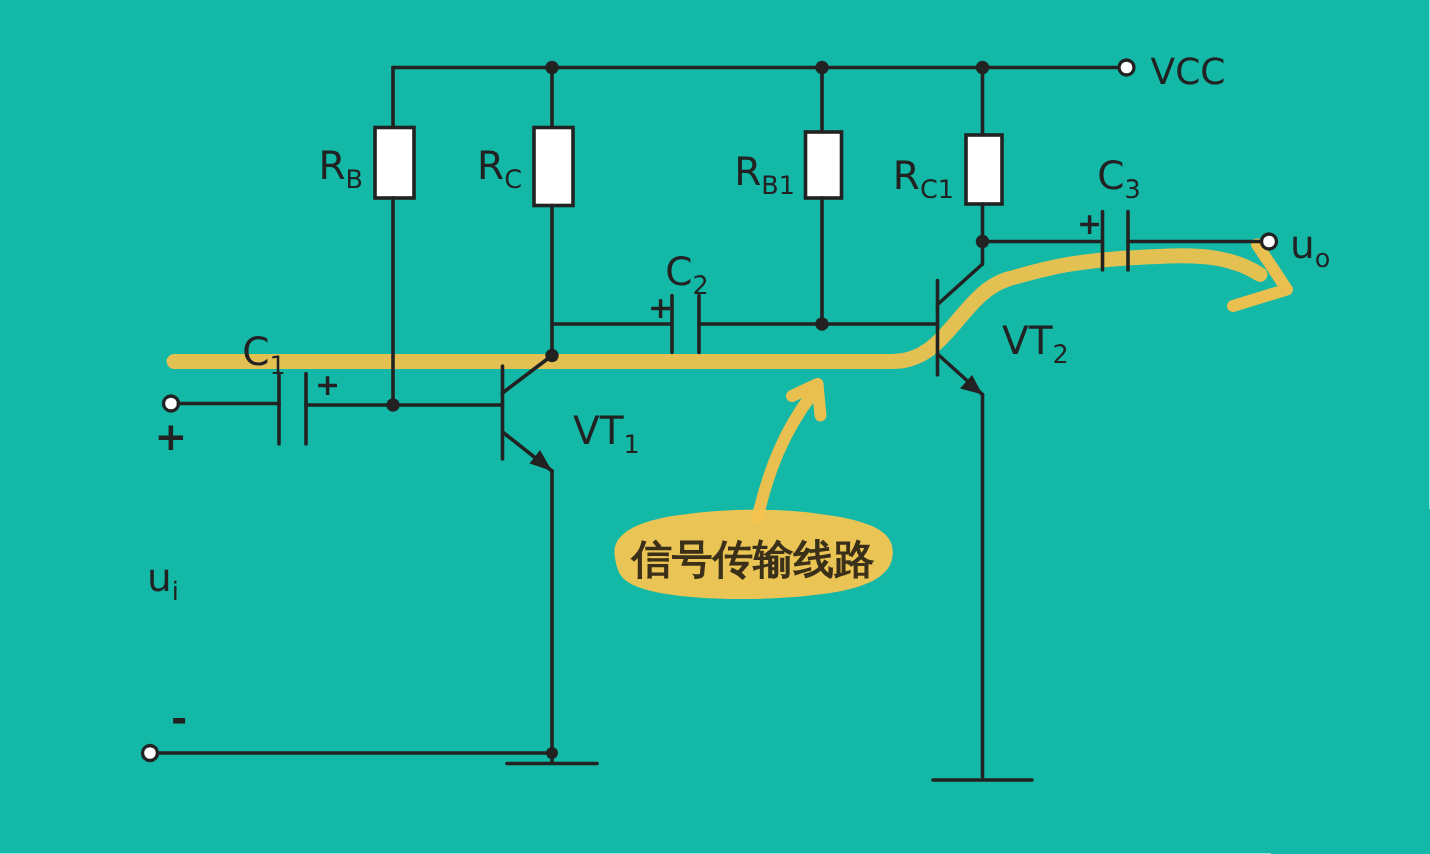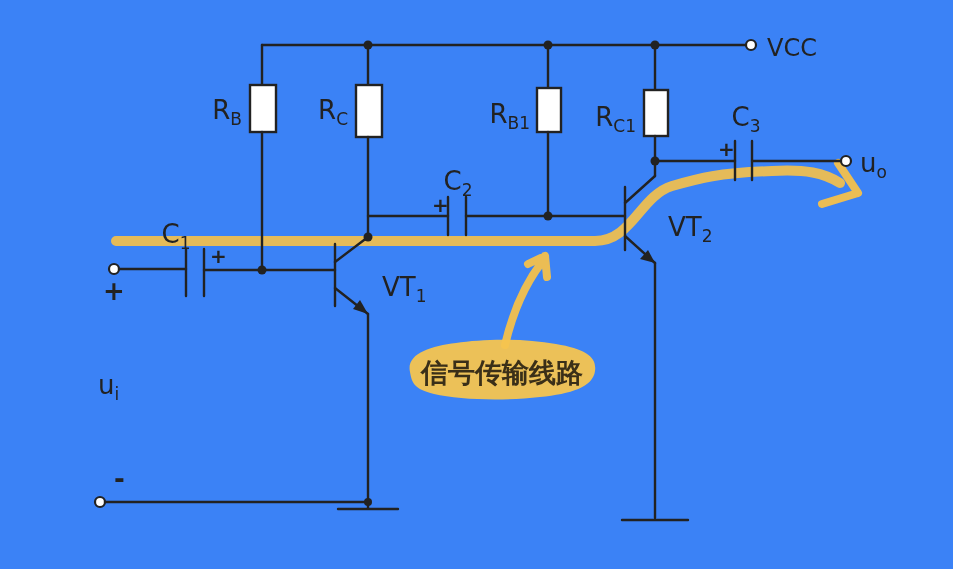--- a/index.html
+++ b/index.html
@@ -1,19 +1,19 @@
 <!DOCTYPE html>
 <html><head>
 <meta charset="utf-8">
 <style>
   html,body{margin:0;padding:0;background:#ffffff;}
   .stage{
     position:relative;
     width:953px;height:569px;
-    background:#3b82f6;
+    background:#14b8a6;
     font-family:"DejaVu Sans","Liberation Sans",sans-serif;
     overflow:hidden;
   }
   svg{display:block;}
   .ink{stroke:#222;stroke-width:2.4;fill:none;stroke-linecap:round;stroke-linejoin:round;}
   .comp{stroke:#222;stroke-width:2.4;fill:#ffffff;}
   .dot{fill:#222;stroke:none;}
   .term{fill:#ffffff;stroke:#222;stroke-width:2.2;}
   .lbl{font-family:"DejaVu Sans","Liberation Sans",sans-serif;font-size:26px;fill:#222;}
   .lbl .sub{font-size:17px;}

